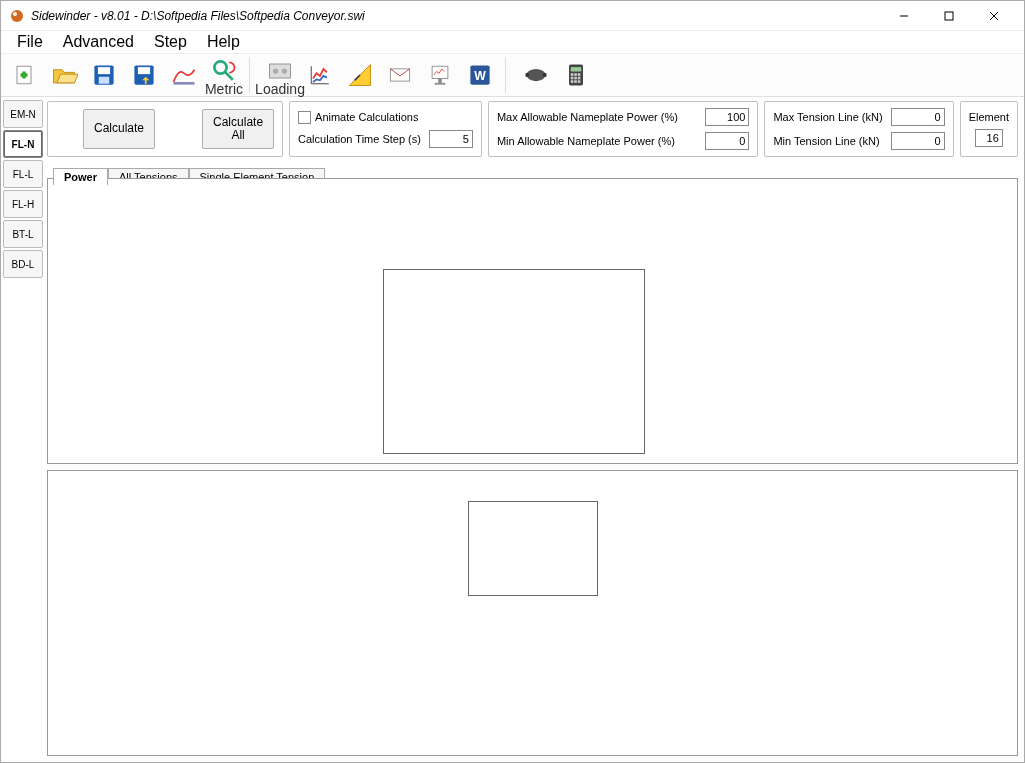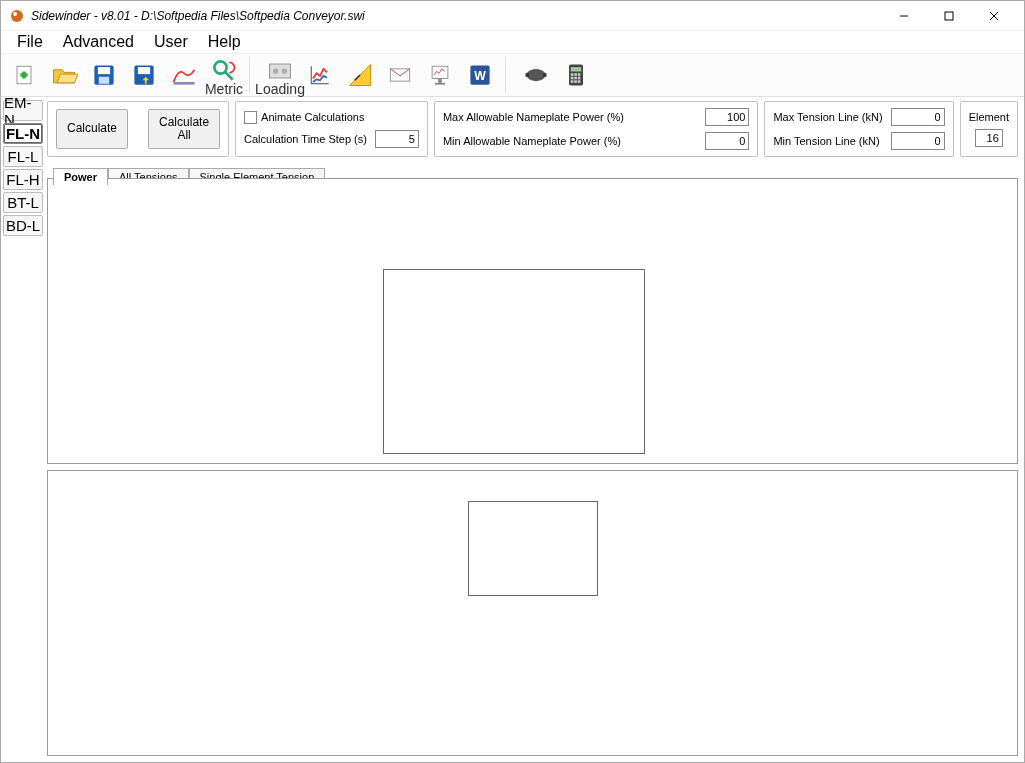--- a/index.html
+++ b/index.html
@@ -19,29 +19,29 @@
 
 .toolbar { display: flex; align-items: center; height: 44px; padding: 2px 4px; background: #fcfcfc; border-top: 1px solid #eee; border-bottom: 1px solid #e0e0e0; gap: 2px; }
 .tb-btn { width: 38px; height: 40px; display: flex; flex-direction: column; align-items: center; justify-content: center; cursor: default; border: 1px solid transparent; border-radius: 2px; }
 .tb-btn svg { width: 28px; height: 28px; }
 .tb-btn .cap { font-size: 14px; color: #333; line-height: 8px; }
 .tb-sep { width: 6px; height: 36px; border-left: 1px solid #ddd; margin: 0 4px; }
 
 
 .content { display: flex; height: calc(763px - 30px - 22px - 44px - 2px); }
 .sidetabs { width: 44px; display: flex; flex-direction: column; padding-top: 2px; }
-.sidetab { height: 21px; font-size: 15px; display: flex; align-items: center; justify-content: center; border: 1px solid #bbb; margin: 1px 2px; background: #f6f6f6; cursor: default; border-radius: 2px; }
+.sidetab { height: 28px; font-size: 10px; display: flex; align-items: center; justify-content: center; border: 1px solid #bbb; margin: 1px 2px; background: #f6f6f6; cursor: default; border-radius: 2px; }
 .sidetab.active { background: #fff; border-color: #888; font-weight: bold; box-shadow: inset 0 0 0 1px #666; }
 
 .main { flex: 1; padding: 4px 6px 6px 2px; display: flex; flex-direction: column; }
 
 
 .ctrlrow { display: flex; gap: 6px; margin-bottom: 4px; }
 .grp { border: 1px solid #c0c0c0; padding: 6px 8px; display: flex; align-items: center; gap: 10px; background: #fff; border-radius: 2px; }
-.btn { border: 1px solid #adadad; background: #f0f0f0; padding: 6px 10px; font-size: 12px; cursor: default; text-align: center; border-radius: 2px; min-width: 62px; }
+.btn { border: 1px solid #adadad; background: #f0f0f0; padding: 6px 10px; font-size: 12px; cursor: default; text-align: center; border-radius: 2px; min-width: 62px; margin-left: 27px; }
 .btn-tall { height: 40px; display: flex; align-items: center; justify-content: center; line-height: 1.1; }
 .lbl { font-size: 11px; color: #000; white-space: nowrap; }
 .inp { border: 1px solid #888; height: 18px; font-size: 11px; text-align: right; padding: 0 3px; background: #fff; }
 .chk { width: 13px; height: 13px; border: 1px solid #888; display: inline-block; background: #fff; margin-right: 4px; vertical-align: middle; }
 .pairs { display: flex; flex-direction: column; gap: 6px; }
 .pair { display: flex; align-items: center; justify-content: space-between; gap: 8px; }
 
 
 .rtabs { display: flex; padding-left: 6px; }
 .rtab { border: 1px solid #aaa; border-bottom: none; padding: 2px 10px; font-size: 11px; background: #f6f6f6; margin-right: 0; cursor: default; position: relative; top: 7px; }
@@ -79,21 +79,21 @@
           <line x1="1" y1="1" x2="9" y2="9" stroke="#000"></line>
           <line x1="9" y1="1" x2="1" y2="9" stroke="#000"></line>
         </svg>
       </div>
   </div>
 </div>
 
 <div class="menubar">
   <div class="mi">File</div>
   <div class="mi">Advanced</div>
-  <div class="mi">User</div>
+  <div class="mi">Step</div>
   <div class="mi">Help</div>
 </div>
 
 <div class="toolbar">
   <div class="tb-btn">
       <svg viewBox="0 0 32 32">
         <rect x="8" y="6" width="16" height="20" fill="#fff" stroke="#888"></rect>
         <path d="M12 16h8M16 12v8" stroke="#3a3" stroke-width="4"></path>
       </svg>
     </div>

